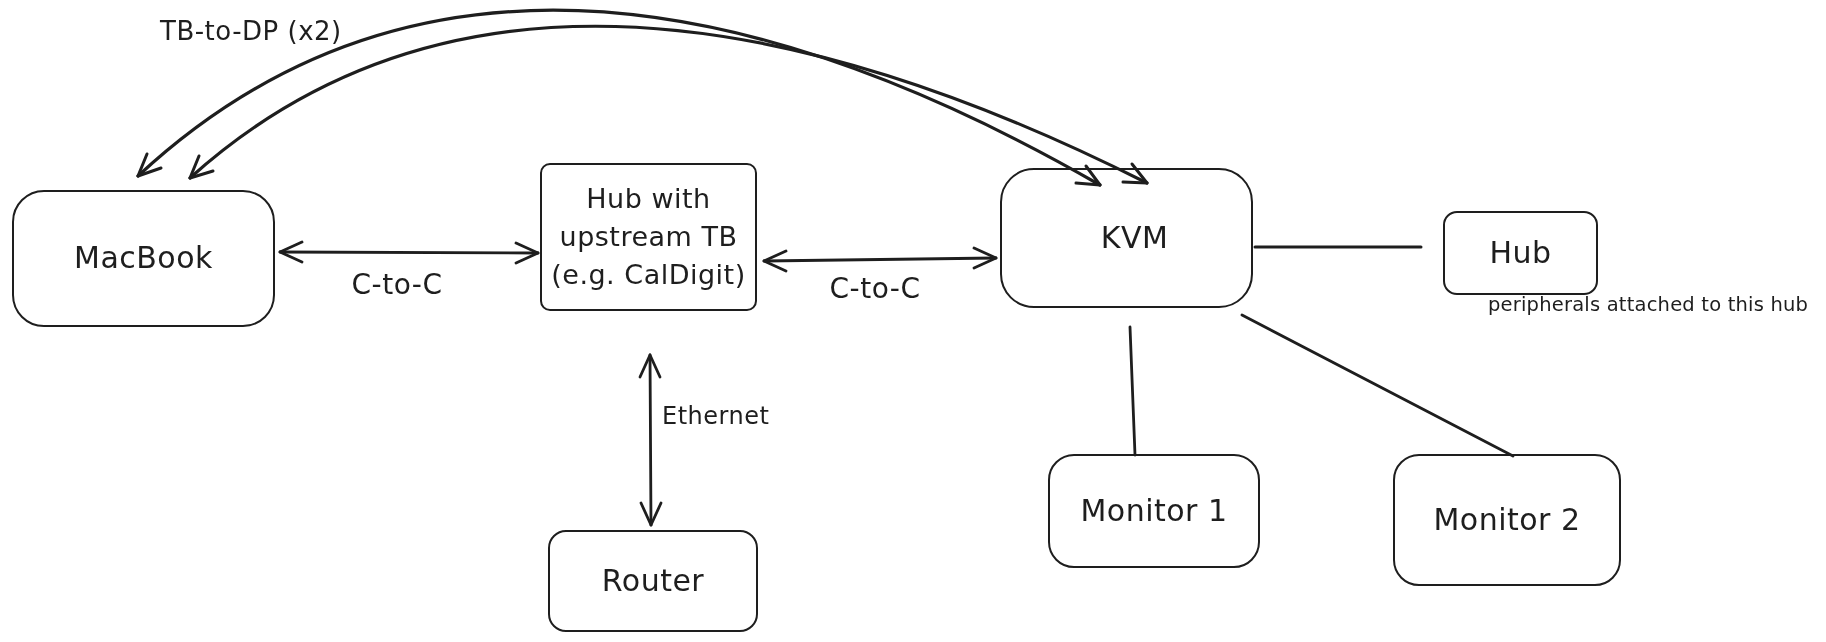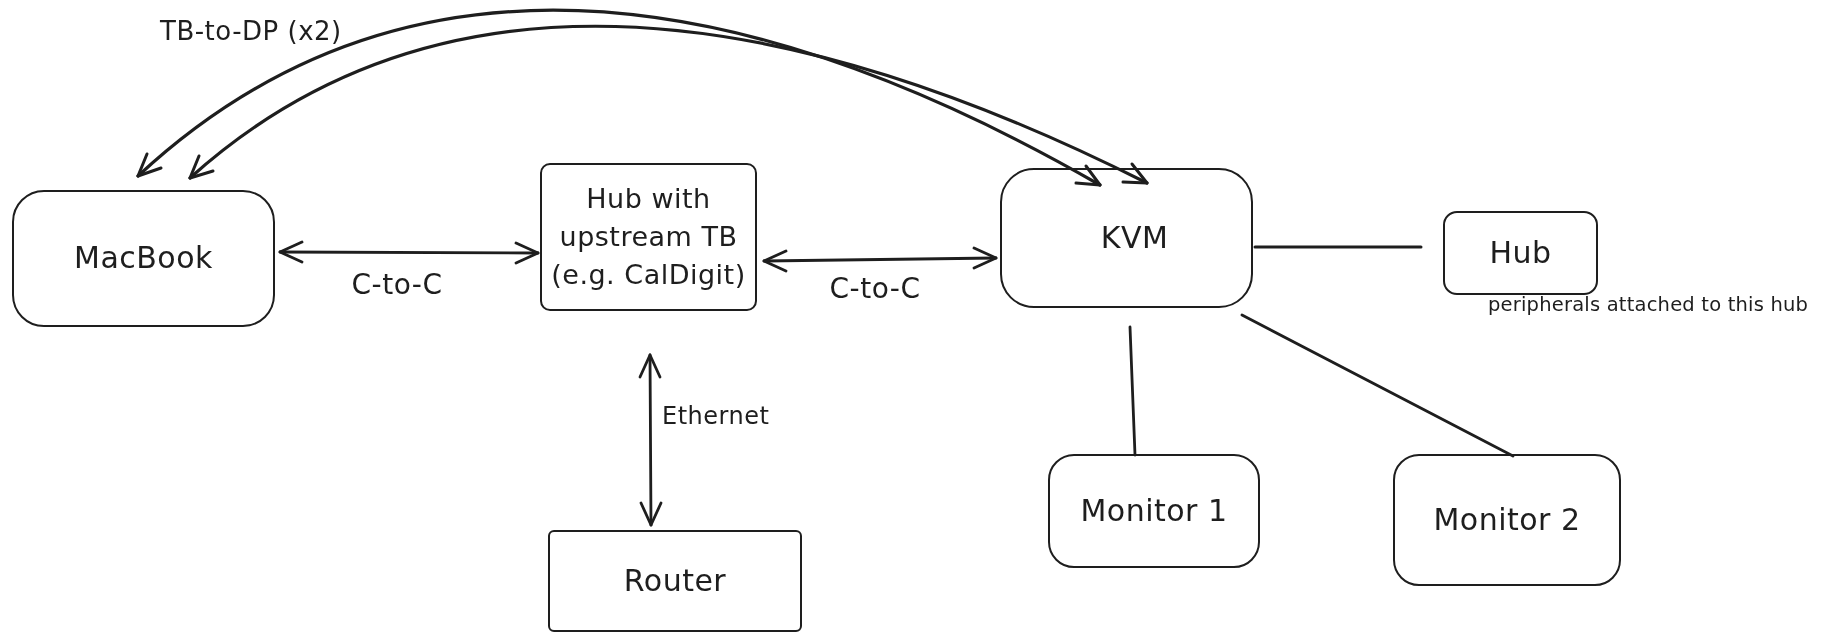--- a/index.html
+++ b/index.html
@@ -22,21 +22,21 @@
     line-height: 1.42;
     color: #1e1e1e;
     letter-spacing: 0.5px;
   }
 
   .node-macbook  { left: 12px;   top: 178px; width: 263px; height: 137px; border-radius: 32px; margin-top: 12px; }
   .node-hub-tb   { left: 540px;  top: 163px; width: 217px; height: 148px; border-radius: 10px;
                    font-size: 27px; padding: 0 8px; }
   .node-kvm      { left: 1000px; top: 168px; width: 253px; height: 140px; border-radius: 34px; padding-left: 16px; }
   .node-hub-right{ left: 1423px; top: 211px; width: 155px; height: 84px;  border-radius: 14px; margin-left: 20px; }
-  .node-router   { left: 548px;  top: 530px; width: 254px; height: 102px; border-radius: 6px; }
+  .node-router   { left: 548px;  top: 530px; width: 210px; height: 102px; border-radius: 18px; }
   .node-monitor1 { left: 1048px; top: 454px; width: 212px; height: 114px; border-radius: 26px; text-align: right; }
   .node-monitor2 { left: 1393px; top: 454px; width: 228px; height: 132px; border-radius: 26px; }
 
   .edge-label {
     position: absolute;
     color: #1e1e1e;
     white-space: nowrap;
     letter-spacing: 0.5px;
   }
   .label-tb-to-dp    { left: 160px;  top: 16px;  font-size: 26px; }

